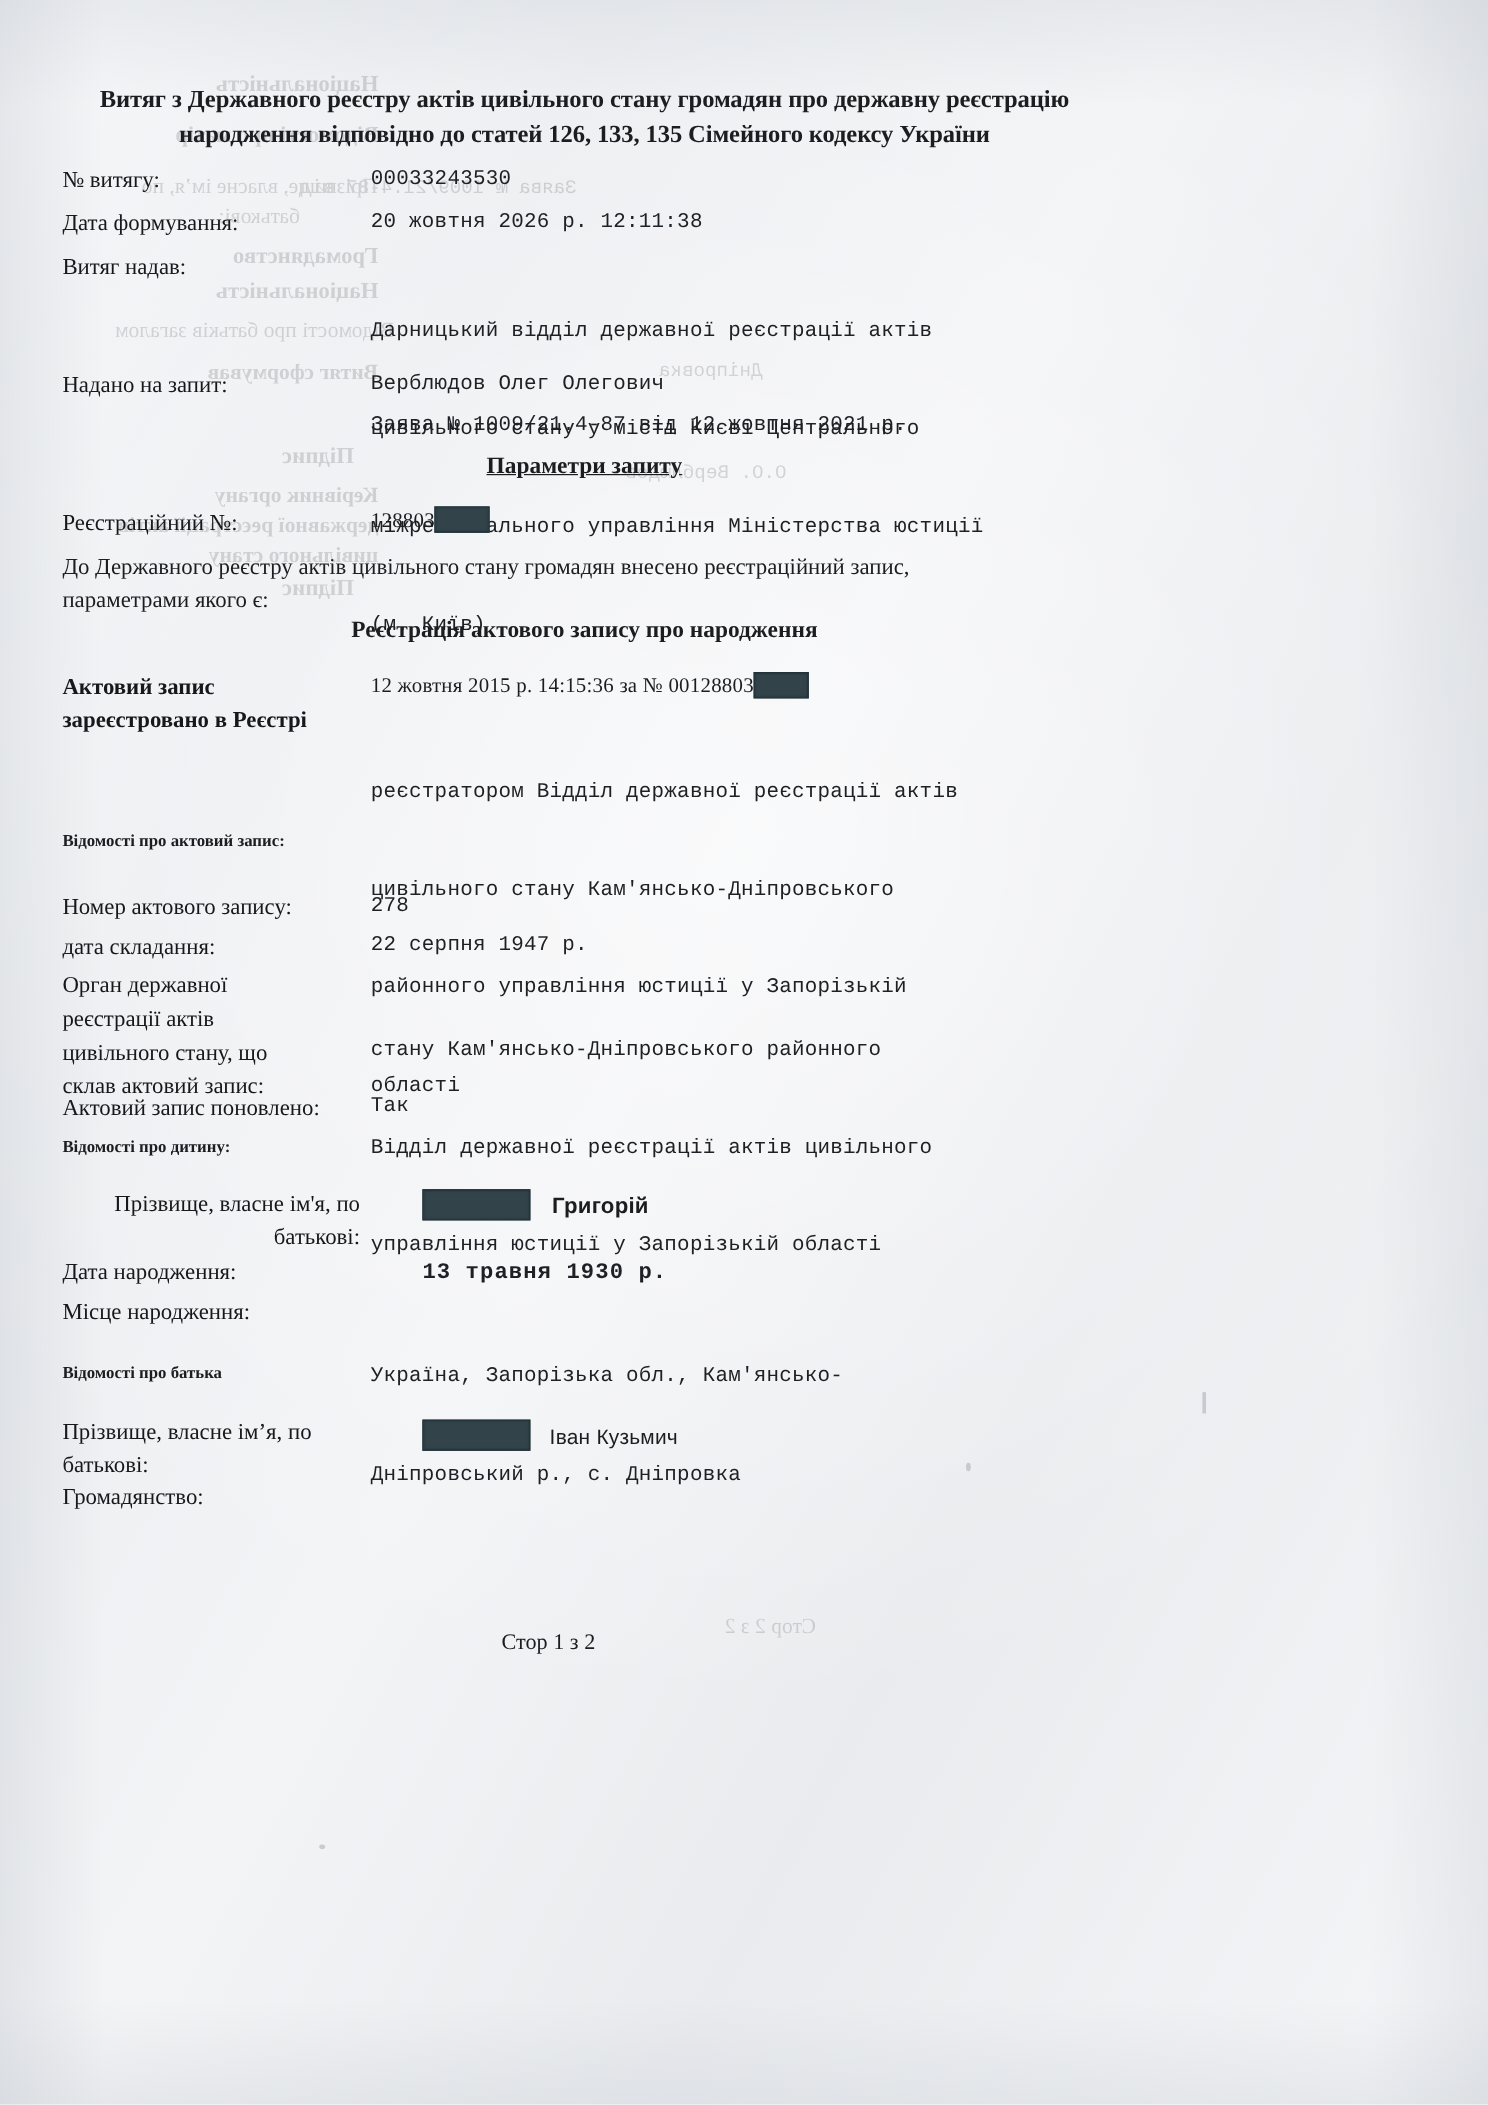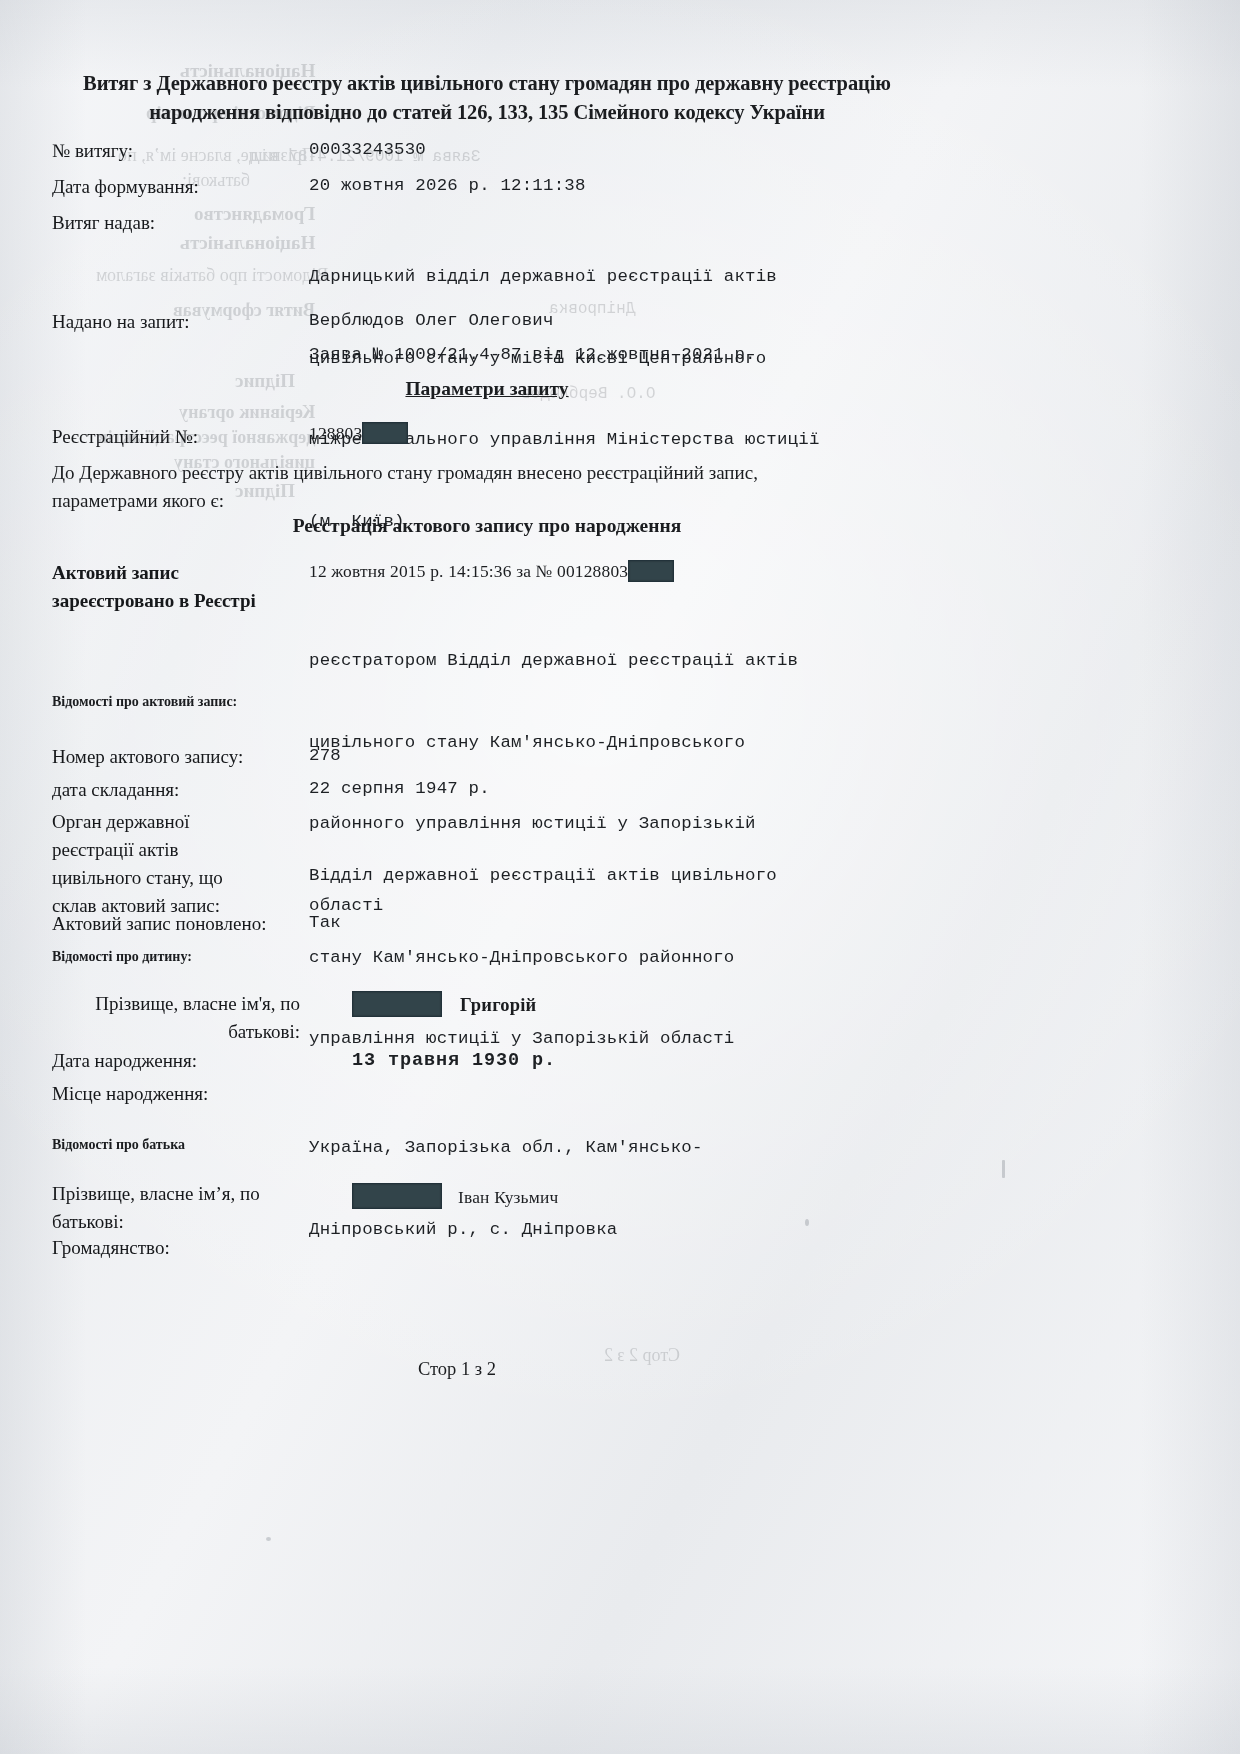--- a/index.html
+++ b/index.html
@@ -154,21 +154,21 @@
     width: 88px;
   }
 
   .name-row-value {
     position: absolute;
     left: 300px;
     top: 0;
     display: flex;
     align-items: center;
     gap: 18px;
-    font-family: Liberation Serif, serif;
+    font-family: Liberation Sans, sans-serif;
     font-size: 17.4px;
     letter-spacing: 0.2px;
     white-space: pre;
   }
   .name-row-value .nm { position: relative; top: 1px; }
   .name-row-value .nm.bold { font-weight: bold; font-size: 18.5px; }
 
   .reg-num-value {
     position: absolute;
     left: 257px;
@@ -307,22 +307,22 @@
     </div>
 
     <div class="row" style="top:796px;">
       <div class="label">
         <div>Орган державної</div>
         <div>реєстрації актів</div>
         <div>цивільного стану, що</div>
         <div>склав актовий запис:</div>
       </div>
       <div class="value" style="line-height:1.56;">
+        <div>стану Кам'янсько-Дніпровського районного</div>
         <div>Відділ державної реєстрації актів цивільного</div>
-        <div>стану Кам'янсько-Дніпровського районного</div>
         <div>управління юстиції у Запорізькій області</div>
       </div>
     </div>
 
     <div class="row" style="top:898px;">
       <div class="label" style="width:250px;">Актовий запис поновлено:</div>
       <div class="value" style="left:257px;">Так</div>
     </div>
 
     <div class="block-title" style="top:937px;">Відомості про дитину:</div>

